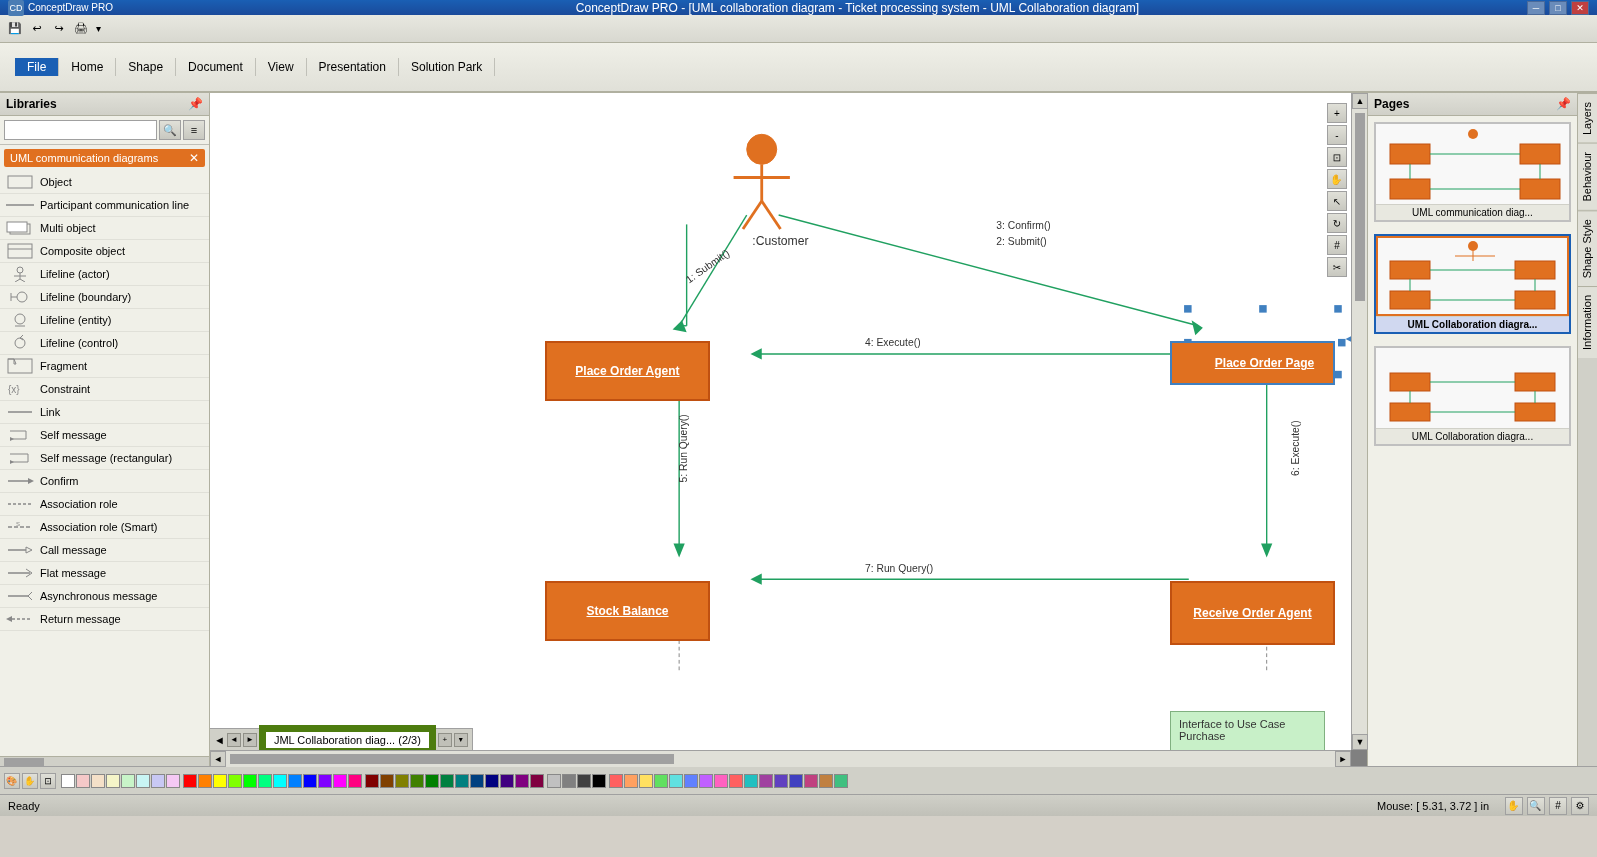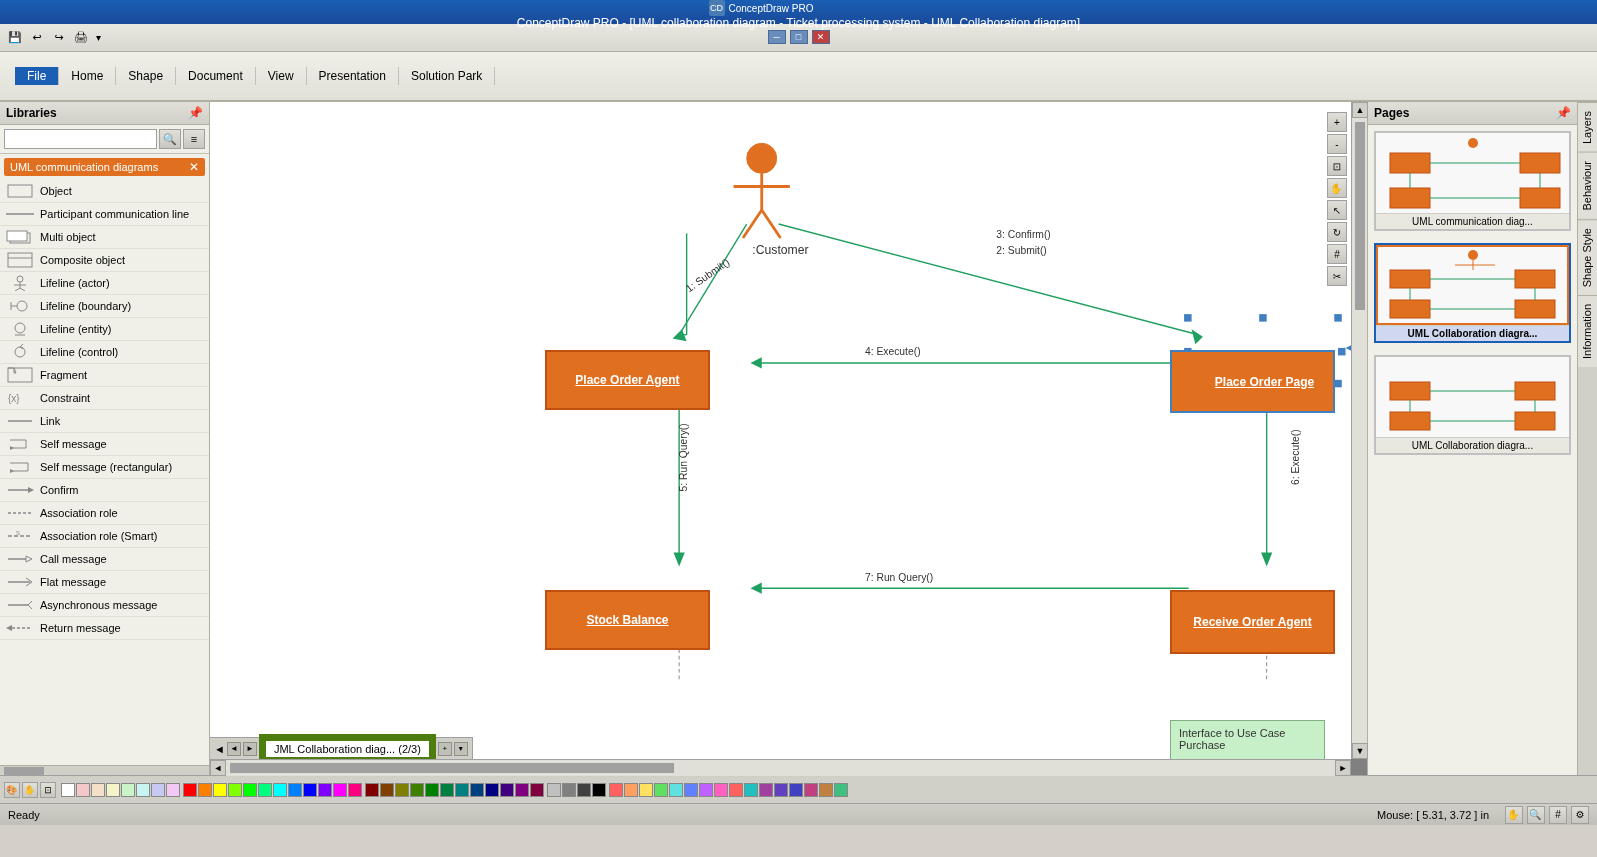--- a/index.html
+++ b/index.html
@@ -2,26 +2,25 @@
 <html><head>
   <meta charset="utf-8">
   <style>
     * { box-sizing: border-box; margin: 0; padding: 0; }
     body { font-family: 'Segoe UI', Arial, sans-serif; font-size: 12px; background: #d4d0c8; overflow: hidden; height: 857px; width: 1597px; }
 
     
     #titlebar {
       background: linear-gradient(to bottom, #1a5fb4, #1a4a9a);
       color: white;
-      height: 24px;
+      height: 15px;
       display: flex;
       align-items: center;
       padding: 0 8px;
       justify-content: space-between;
-      flex-direction: column;
     }
     #titlebar .title { flex: 1; text-align: center; font-size: 12px; }
     #titlebar .win-controls { display: flex; gap: 4px; }
     #titlebar .win-btn { width: 18px; height: 14px; background: #6a8cba; border: 1px solid #4a6a9a; cursor: pointer; display: flex; align-items: center; justify-content: center; font-size: 9px; color: white; }
 
     
     #quickaccess {
       background: linear-gradient(to bottom, #e8e8e0, #d8d8d0);
       height: 28px;
       display: flex;
@@ -619,21 +618,21 @@
         <rect x="1040" y="296" width="8" height="8" fill="#4080c0"></rect>
         <rect x="960" y="262" width="8" height="8" fill="#4080c0"></rect>
         <rect x="1124" y="262" width="8" height="8" fill="#4080c0"></rect>
 
         <polygon points="1132,262 1144,256 1144,268" fill="#4080c0"></polygon>
       </svg>
 
       <div class="diagram-box" style="left:335px;top:248px;width:165px;height:60px;">
         <a href="#">Place Order Agent</a>
       </div>
-      <div class="diagram-box" style="left:960px;top:248px;width:165px;height:63px;border:2px solid #4080c0;padding-left:32px;">
+      <div class="diagram-box" style="left:960px;top:248px;width:165px;height:44px;border:2px solid #4080c0;padding-left:32px;">
         <a href="#">Place Order Page</a>
       </div>
       <div class="diagram-box" style="left:335px;top:488px;width:165px;height:60px;">
         <a href="#">Stock Balance</a>
       </div>
       <div class="diagram-box" style="left:960px;top:488px;width:165px;height:64px;">
         <a href="#">Receive Order Agent</a>
       </div>
 
       <div class="diagram-note" style="left:960px;top:618px;width:155px;height:54px;">

